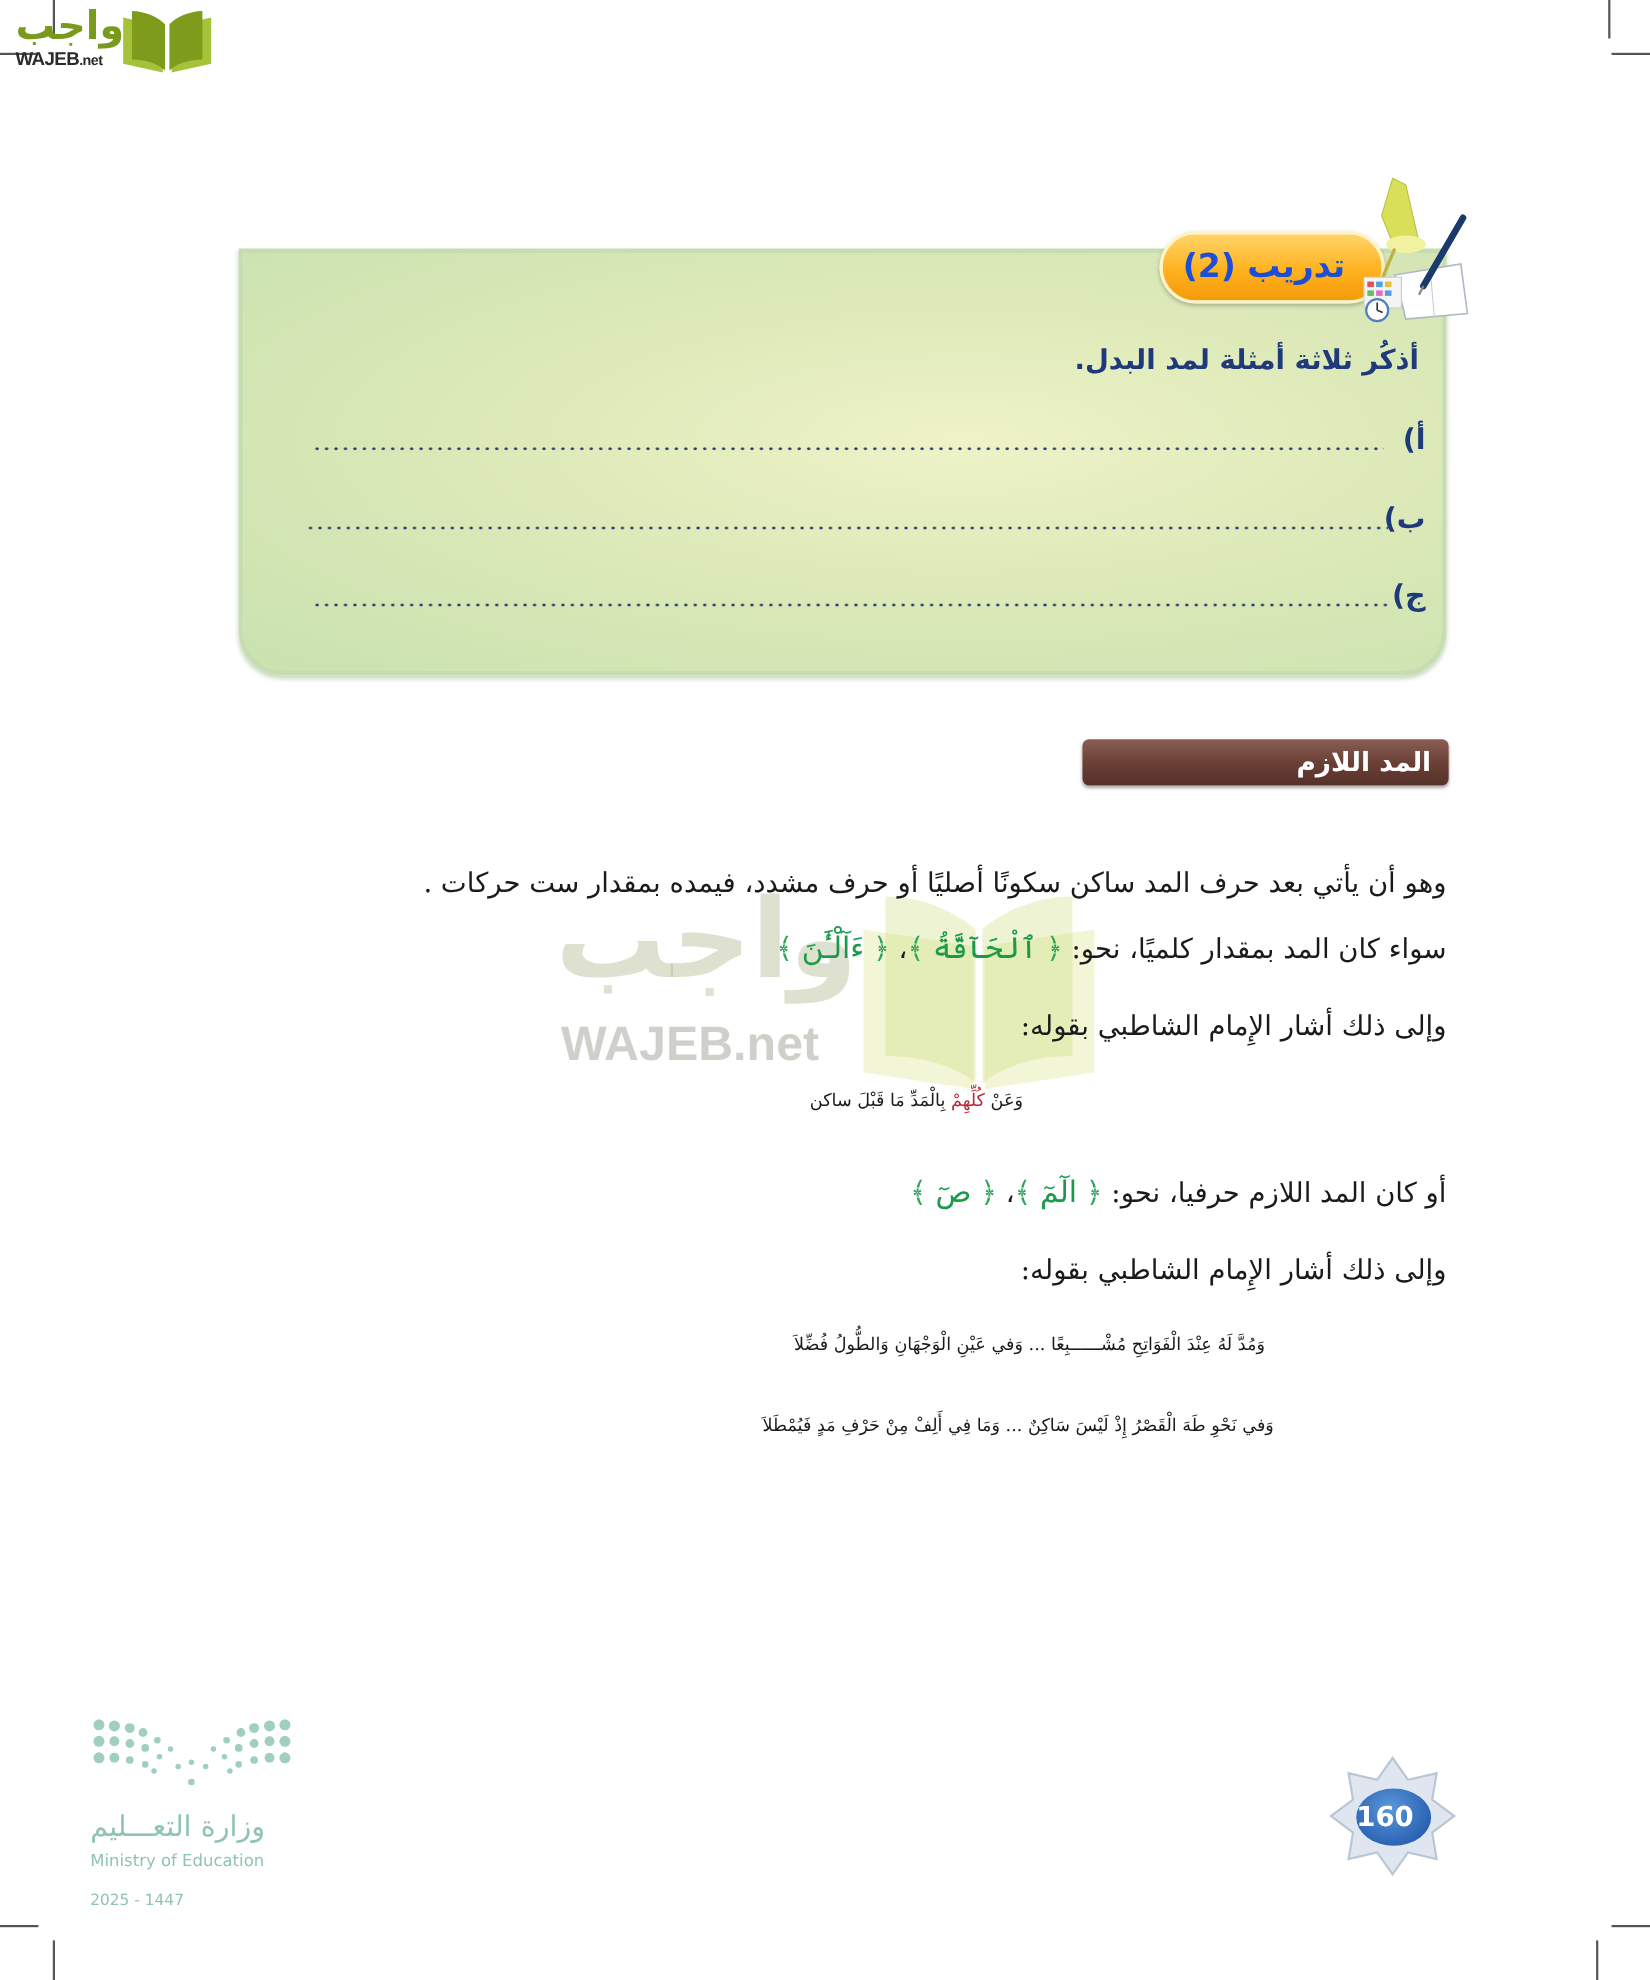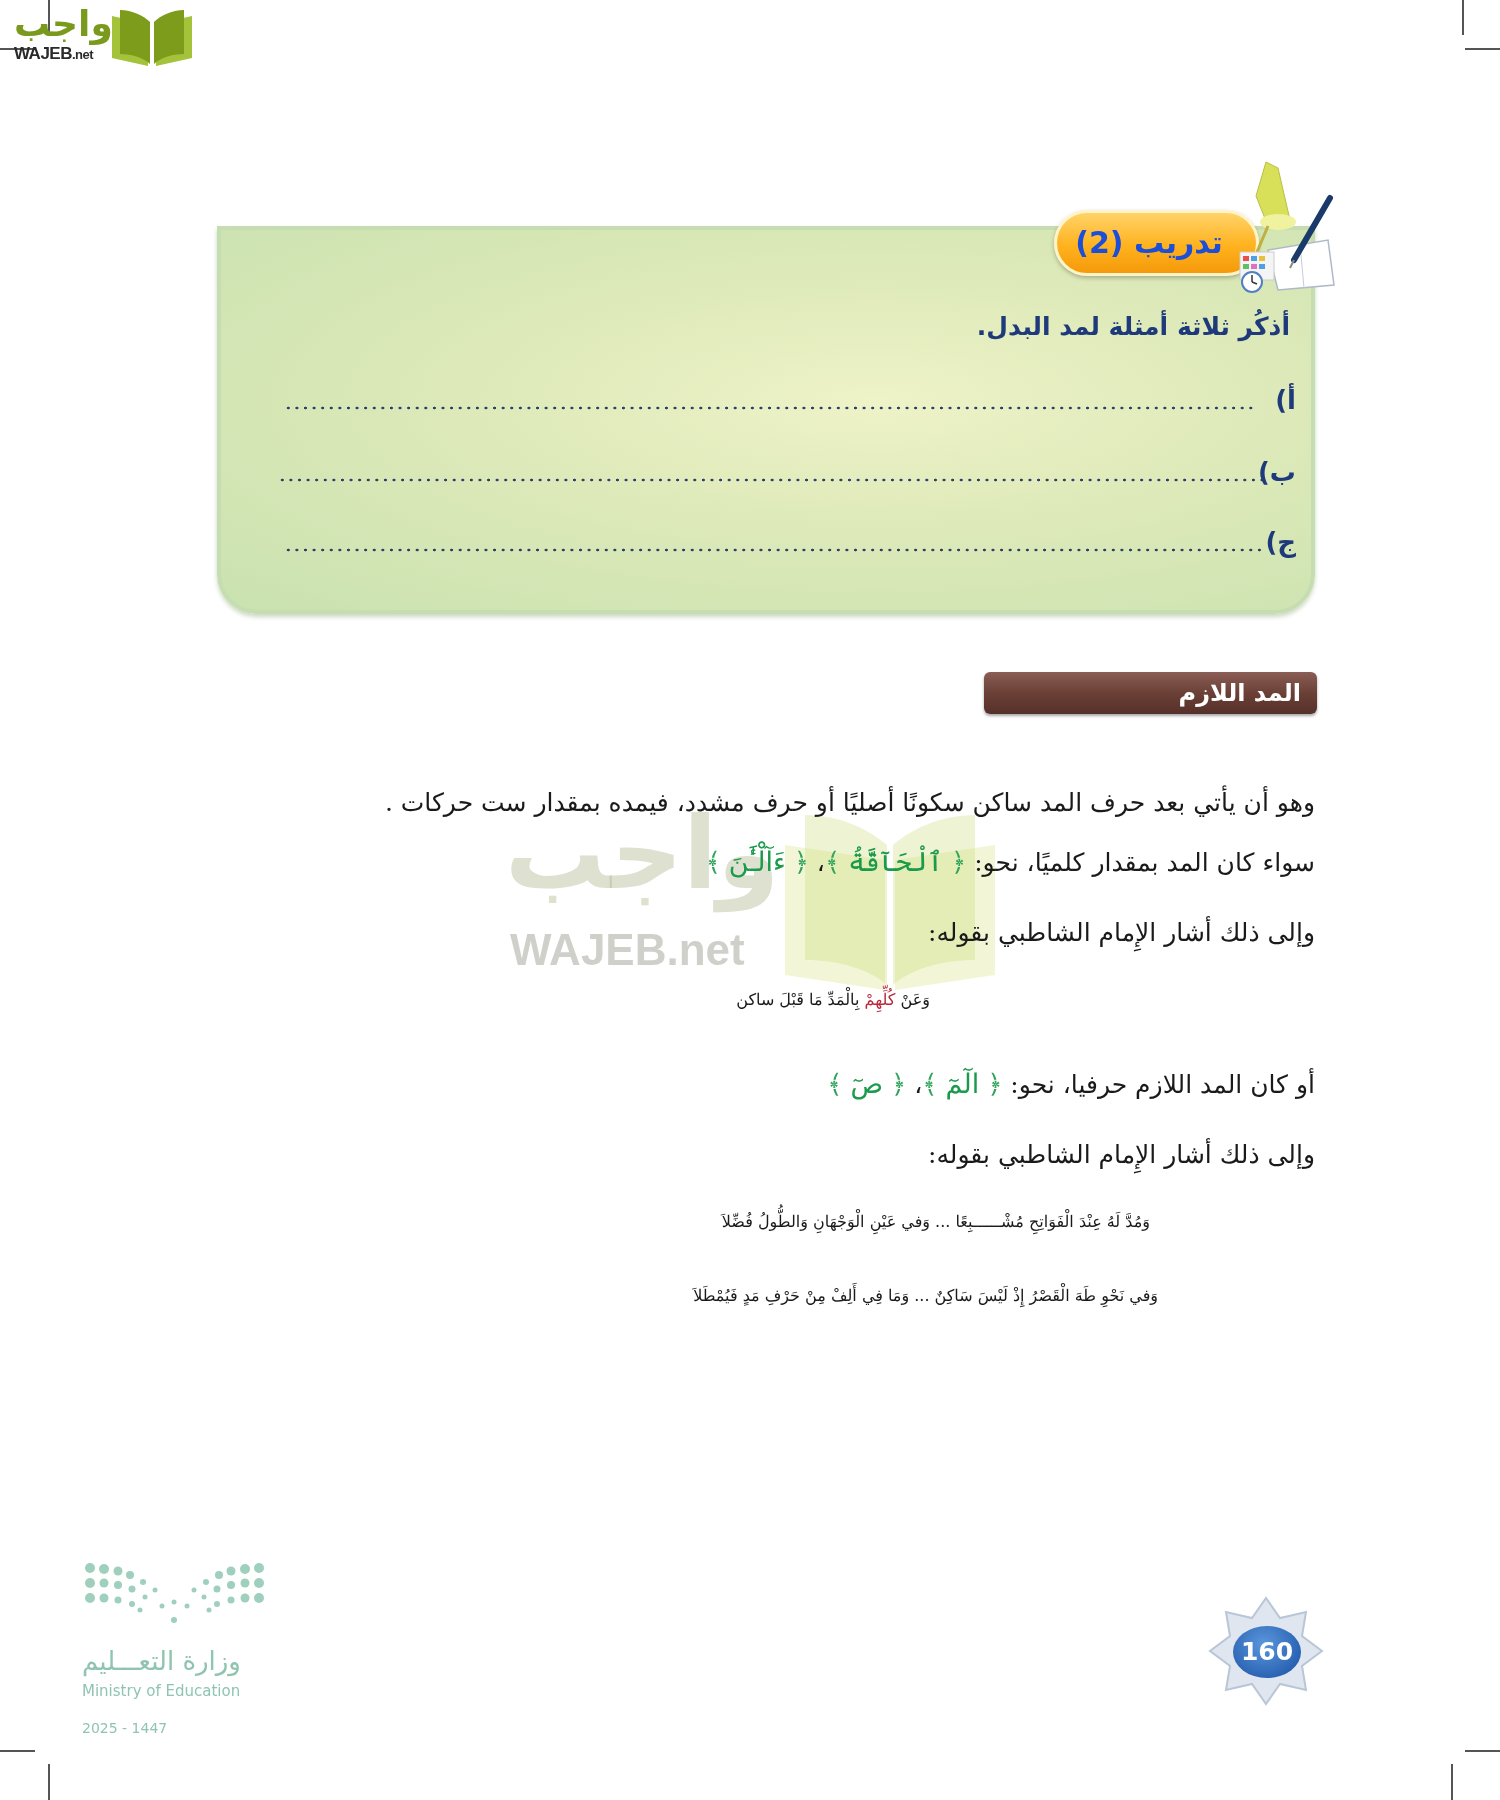--- a/index.html
+++ b/index.html
@@ -91,21 +91,21 @@
     .ministry-en { position: absolute; left: 0; top: 120px; font-family: "DejaVu Sans", sans-serif; font-size: 15px; color: #8fc4b0; }
     .ministry-year { position: absolute; left: 0; top: 158px; font-family: "DejaVu Sans", sans-serif; font-size: 14px; color: #8fc4b0; }
 
     
     .page-badge { position: absolute; left: 1208px; top: 1596px; width: 116px; height: 110px; }
     .page-num {
       position: absolute; left: 1233px; top: 1626px; width: 68px; height: 52px;
       border-radius: 50%;
       background: radial-gradient(ellipse at 45% 35%, #5a97db 0%, #2c64b4 70%, #1e4e98 100%);
       color: #fff; font-family: "DejaVu Sans", sans-serif; font-weight: bold; font-size: 25px;
-      text-align: center; line-height: 52px;
+      text-align: left; line-height: 52px;
     }
   </style>
 </head>
 <body>
 
 <div class="crop" style="left:1462px; top:0; width:2px; height:35px;"></div>
 <div class="crop" style="left:1465px; top:48px; width:35px; height:2px;"></div>
 <div class="crop" style="left:0; top:48px; width:35px; height:2px;"></div>
 <div class="crop" style="left:48px; top:0; width:2px; height:35px;"></div>
 <div class="crop" style="left:0; top:1750px; width:35px; height:2px;"></div>

